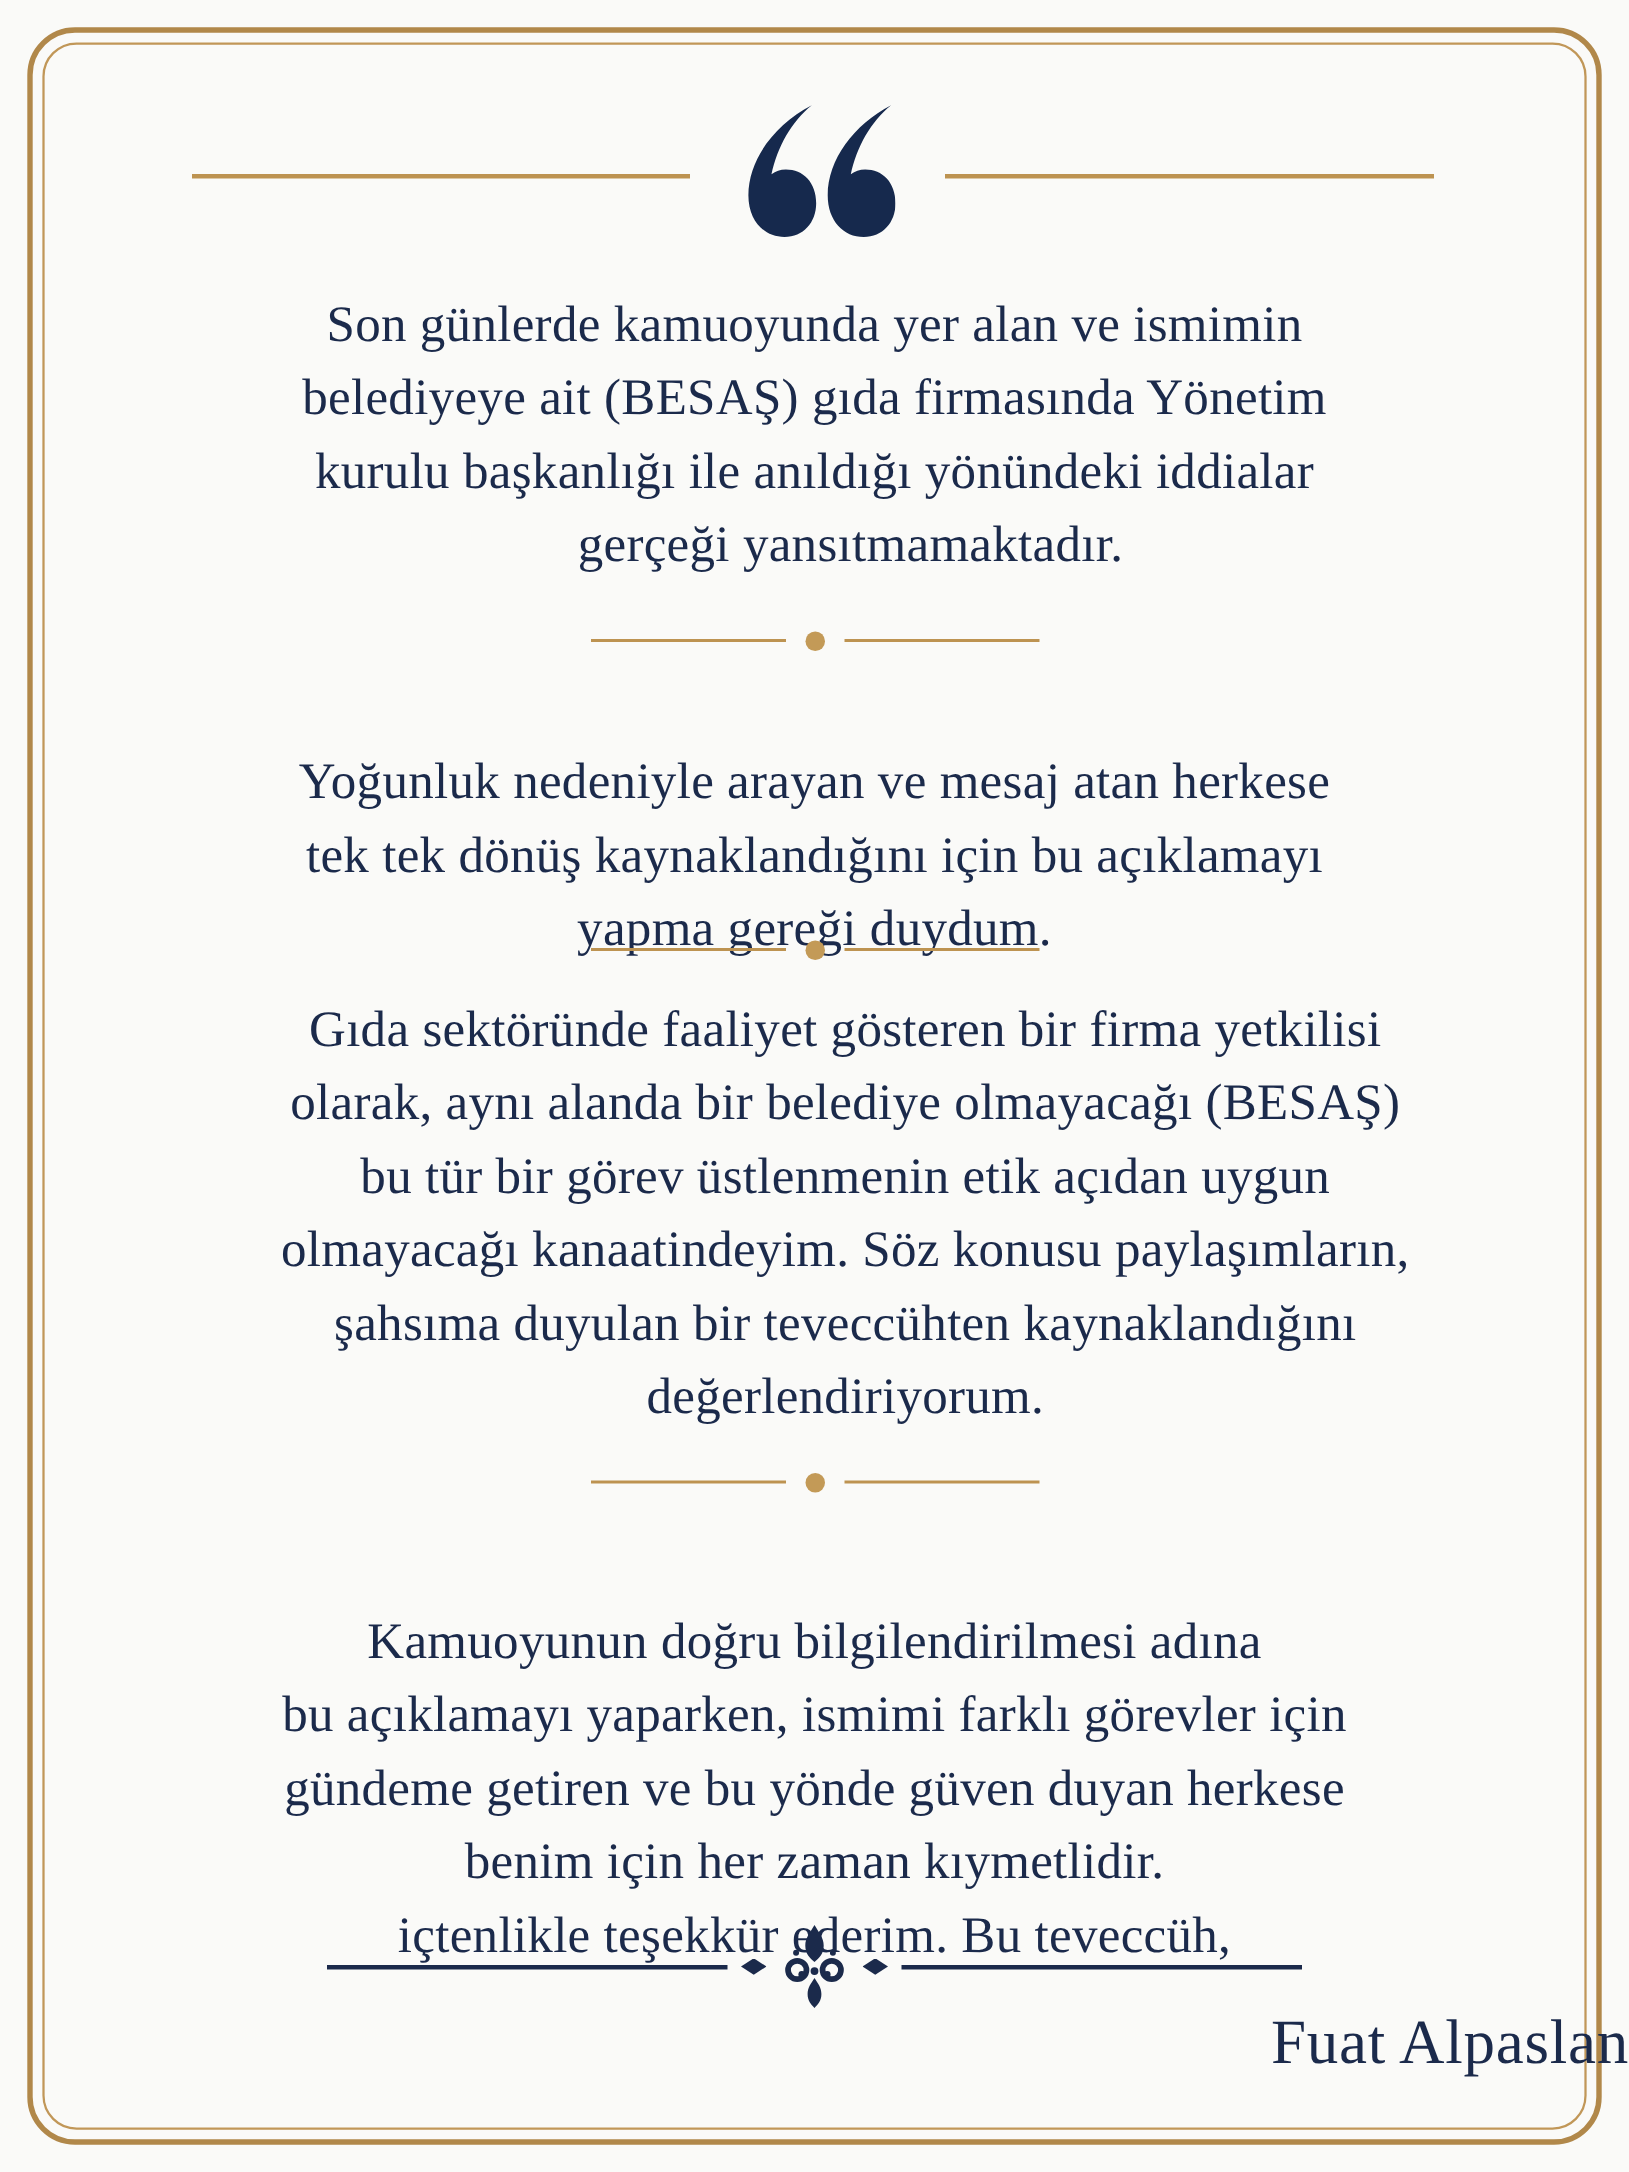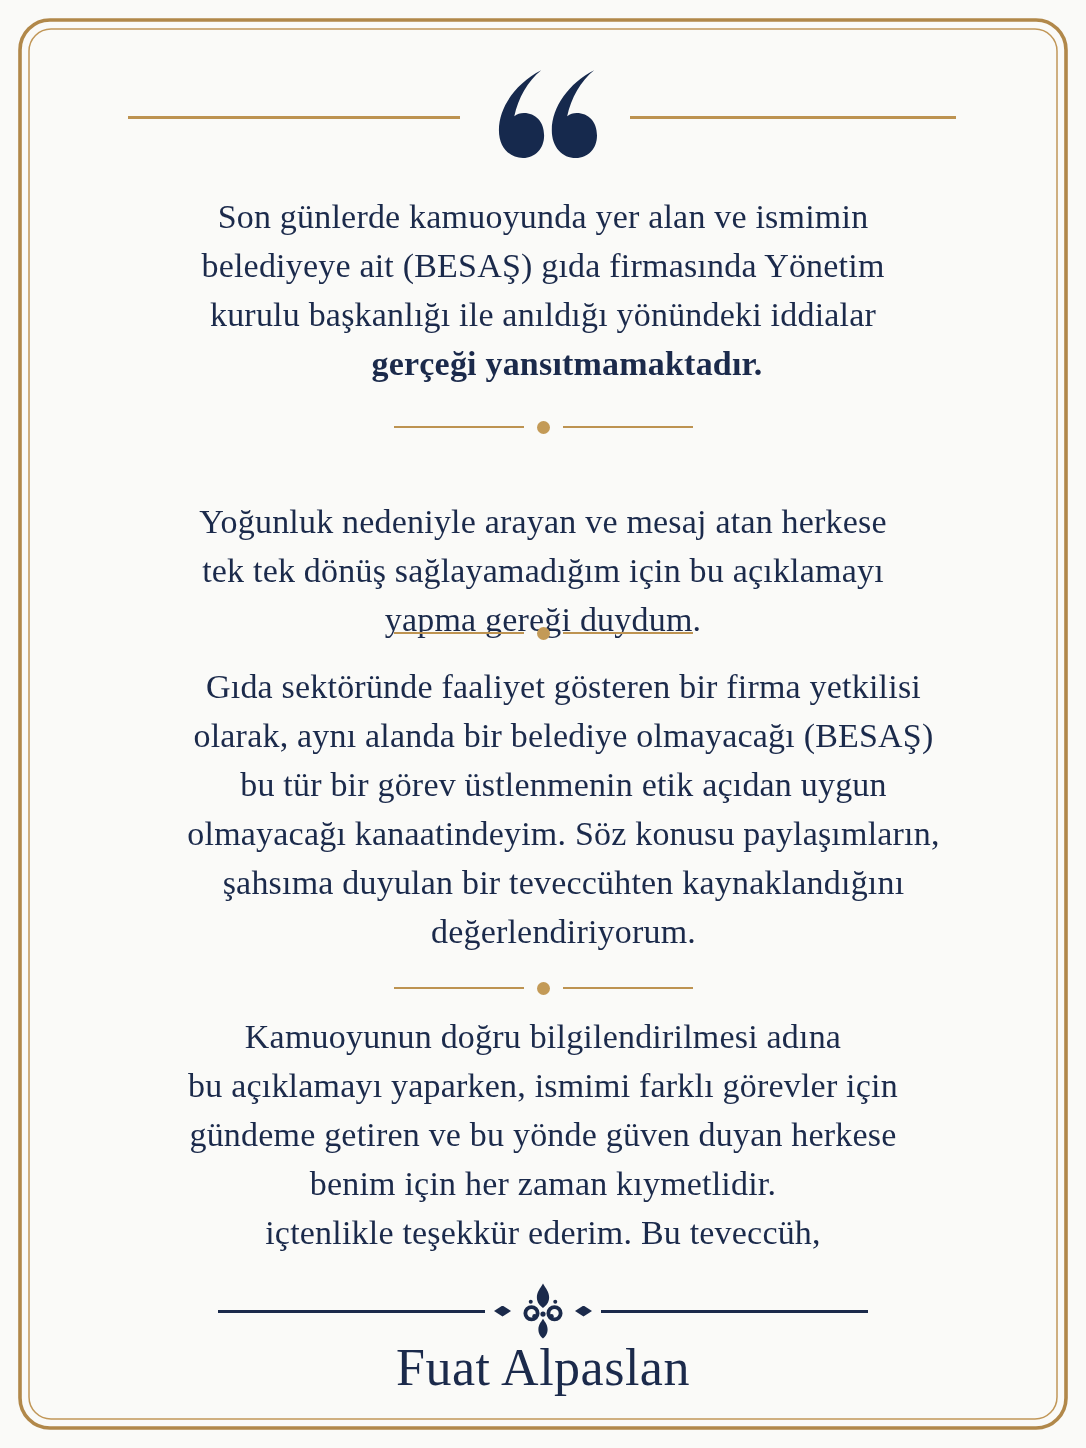--- a/index.html
+++ b/index.html
@@ -42,26 +42,26 @@
   
   .para{
     position:absolute;left:0;right:0;
     text-align:center;
     font-size:34px;
     line-height:49px;
     color:var(--navy);
     letter-spacing:.2px;
   }
   .para .pline{white-space:nowrap;}
-  .para .pline.bold{font-weight:bold;margin-left:48px;}
+  .para .pline.bold{font-weight:normal;margin-left:48px;}
 
   .para-1{top:192px;}
   .para-2{top:460px;margin-top:37px;}
   .para-3{top:662px;padding-left:41px;}
-  .para-4{top:1012px;}
+  .para-4{top:1070px;}
 
   
   .divider{
     position:absolute;left:0;right:0;
     display:flex;align-items:center;justify-content:center;
     gap:13px;height:14px;
   }
   .divider .dline{width:130px;height:2px;background:var(--divider-gold);}
   .divider .ddot{width:13px;height:13px;border-radius:50%;background:var(--dot-gold);}
   .divider-1{top:420px;}
@@ -75,22 +75,22 @@
   }
   .ornament .oline{width:267px;height:3px;background:var(--navy);}
   .ornament .odiamond{
     width:17px;height:11px;background:var(--navy);
     clip-path:polygon(50% 0,100% 50%,50% 100%,0 50%);
   }
   .ornament .fleur-svg{width:46px;height:58px;display:block;}
 
   .signature{
     position:absolute;left:0;right:0;top:1338px;
-    text-align:center;
-    font-size:52px;
+    text-align:right;
+    font-size:42px;
     color:var(--navy);
     letter-spacing:.5px;
   }
 </style>
 </head>
 <body>
 
 <div class="canvas">
 
   <svg class="frame-svg" width="1086" height="1448" viewBox="0 0 1086 1448" aria-hidden="true">
@@ -117,21 +117,21 @@
   </div>
 
   <div class="divider divider-1">
     <span class="dline"></span>
     <span class="ddot"></span>
     <span class="dline"></span>
   </div>
 
   <div class="para para-2">
     <div class="pline">Yoğunluk nedeniyle arayan ve mesaj atan herkese</div>
-    <div class="pline">tek tek dönüş sağlayamadığım için bu açıklamayı</div>
+    <div class="pline">tek tek dönüş kaynaklandığını için bu açıklamayı</div>
     <div class="pline">yapma gereği duydum.</div>
   </div>
 
   <div class="divider divider-2">
     <span class="dline"></span>
     <span class="ddot"></span>
     <span class="dline"></span>
   </div>
 
   <div class="para para-3">

